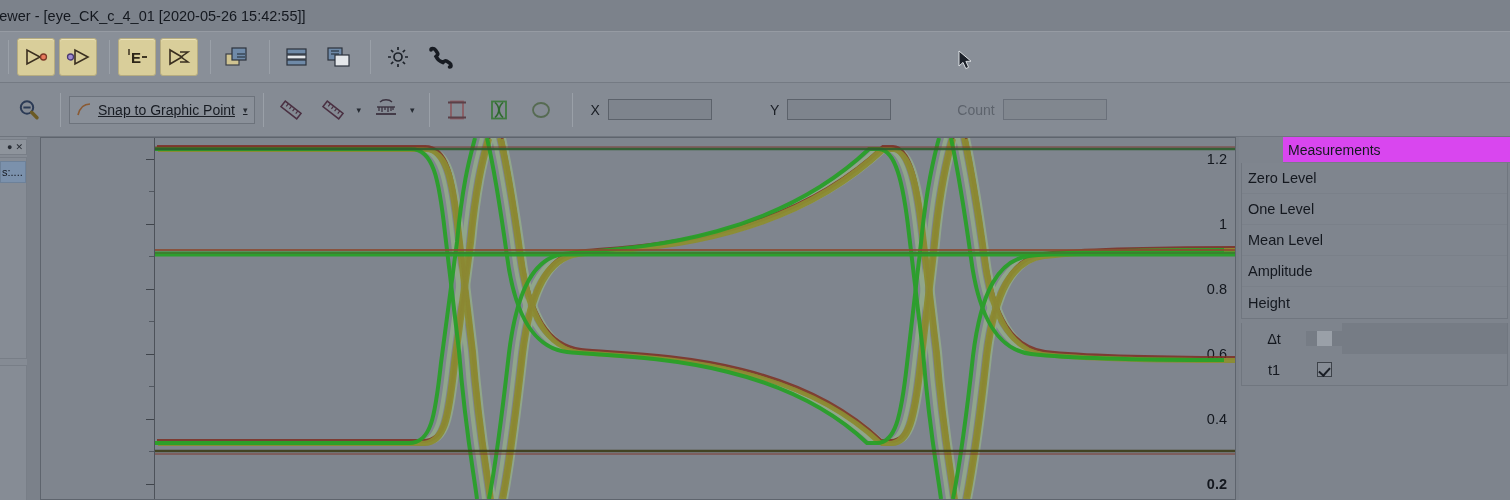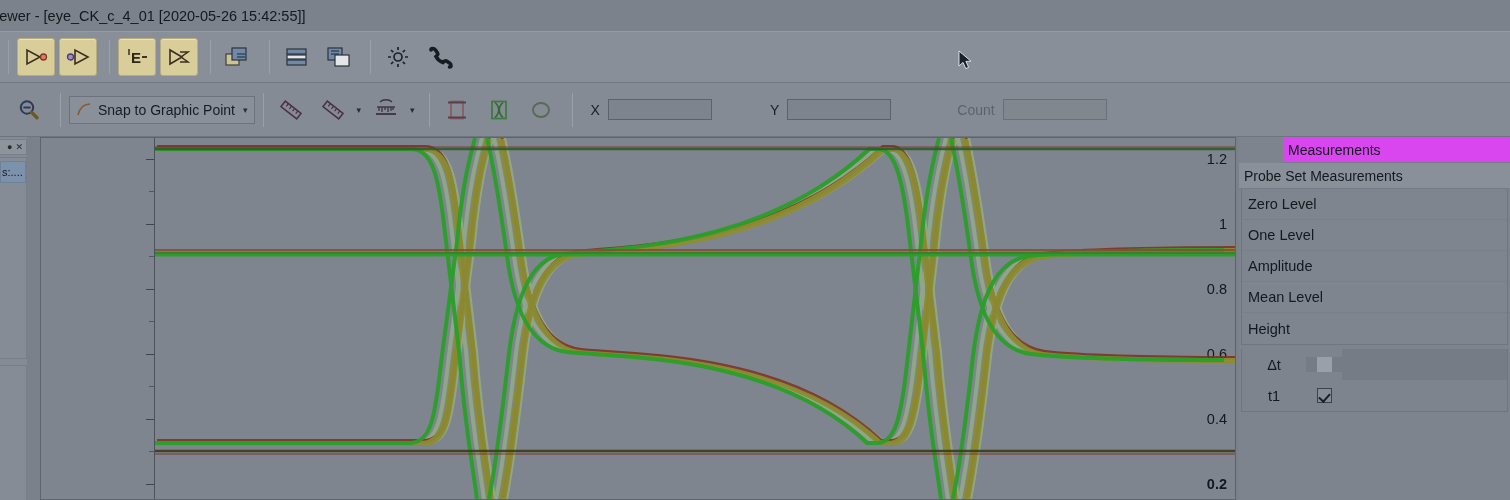--- a/index.html
+++ b/index.html
@@ -54,21 +54,21 @@
     position: absolute; left: 0; top: 83px; width: 1510px; height: 54px;
     background: #858b94;
     border-bottom: 1px solid #6f757e;
     display: flex; align-items: center;
   }
   .combo {
     height: 28px; min-width: 176px;
     background: #8a9099;
     border: 1px solid #6d737c;
     display: flex; align-items: center; gap: 6px;
-    padding: 0 6px; flex: 0 0 auto;
+    padding: 0 6px; flex: 0 0 auto; text-decoration: underline;
   }
   .combo .ctext {
     font-size: 14px; color: #171b22; white-space: nowrap;
     flex: 1 1 auto;
   }
   .combo .carrow { font-size: 9px; color: #2a2f37; padding-left: 2px; }
 
   .fieldgrp { display: flex; align-items: center; flex: 0 0 auto; }
   .fieldgrp .flabel {
     font-size: 14px; color: #1a1e25; margin-right: 8px; white-space: nowrap;
@@ -513,27 +513,26 @@
           <rect x="1040" y="0" width="41" height="361" fill="#7f858e" opacity="0.0"></rect>
         </svg>
       </div>
     </div>
   </div>
 
   <div class="rightpanel">
 
     <div class="rp-title">Measurements</div>
 
-    <div class="rp-sub">Probe Set Measurements</div>
 
     <div class="rp-grid">
       <div class="rp-row">Zero Level</div>
       <div class="rp-row">One Level</div>
+      <div class="rp-row">Mean Level</div>
       <div class="rp-row">Amplitude</div>
-      <div class="rp-row">Mean Level</div>
       <div class="rp-row">Height</div>
     </div>
 
 
     <div class="mm-grid">
 
       <div class="mm-row alt">
         <div class="c1">Δt</div>
         <div class="c2">
           <span class="chk-empty"></span>

